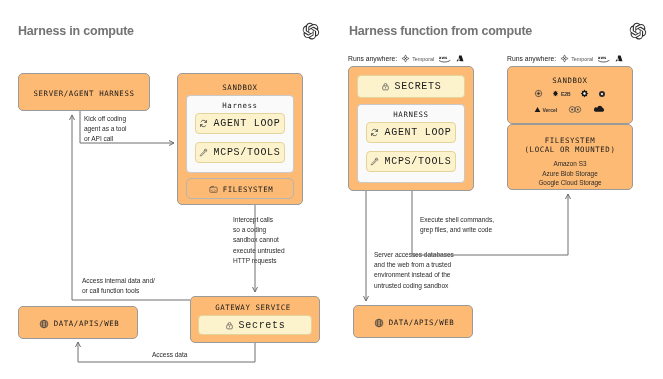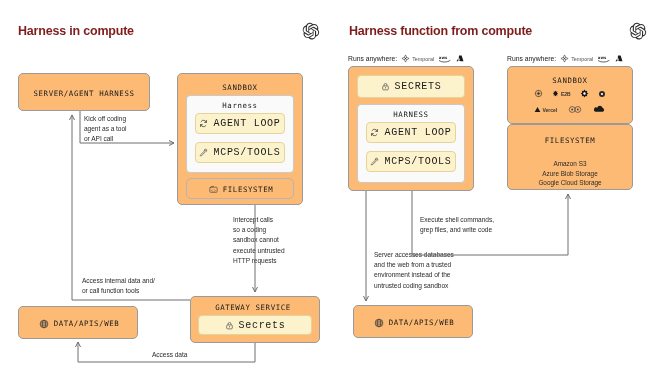--- a/index.html
+++ b/index.html
@@ -13,21 +13,21 @@
   }
   .panel { position: absolute; top:0; height:379px; }
   #panel-left  { left: 0;   width: 332px; }
   #panel-right { left: 332px; width: 331px; }
 
   .panel-title {
     position: absolute;
     font-size: 12.5px;
     font-weight: 700;
     letter-spacing: -0.2px;
-    color: #7f1d1d;
+    color: #737373;
   }
   .oai-logo { position: absolute; width: 18px; height: 18px; }
 
   
   .box {
     position: absolute;
     border: 1px solid #9a9a9a;
     border-radius: 5px;
     background: #fdba74;
   }
@@ -356,20 +356,21 @@
     </span>
     <span class="vendor">
       <svg width="13" height="9" viewBox="0 0 24 16">
         <path d="M4 12h13.5a3.4 3.4 0 0 0 .4-6.7A5.4 5.4 0 0 0 7.6 4.6 3.9 3.9 0 0 0 4 12Z" fill="#1a1a1a"></path>
       </svg>
     </span>
   </div>
 
   <div class="box" style="left:175px; top:124px; width:126px; height:66px;"></div>
   <div class="box-label" style="position:absolute; left:175px; top:136px; width:126px;">FILESYSTEM</div>
+  <div class="box-label" style="position:absolute; left:175px; top:145px; width:126px;">(LOCAL OR MOUNTED)</div>
   <div class="sub" style="left:175px; top:159px; width:126px;">Amazon S3<br>Azure Blob Storage<br>Google Cloud Storage</div>
 
   <div class="box" style="left:21px; top:305px; width:120px; height:33px;">
     <div class="plainrow" style="left:0; top:0; width:120px; height:33px;">
       <span>
         <svg width="10" height="10" viewBox="0 0 16 16">
           <circle cx="8" cy="8" r="6.2" fill="none" stroke="#3a3a3a" stroke-width="1.1"></circle>
           <ellipse cx="8" cy="8" rx="2.7" ry="6.2" fill="none" stroke="#3a3a3a" stroke-width="1.1"></ellipse>
           <path d="M1.9 8h12.2M2.8 5h10.4M2.8 11h10.4" fill="none" stroke="#3a3a3a" stroke-width="1.1"></path>
         </svg>

